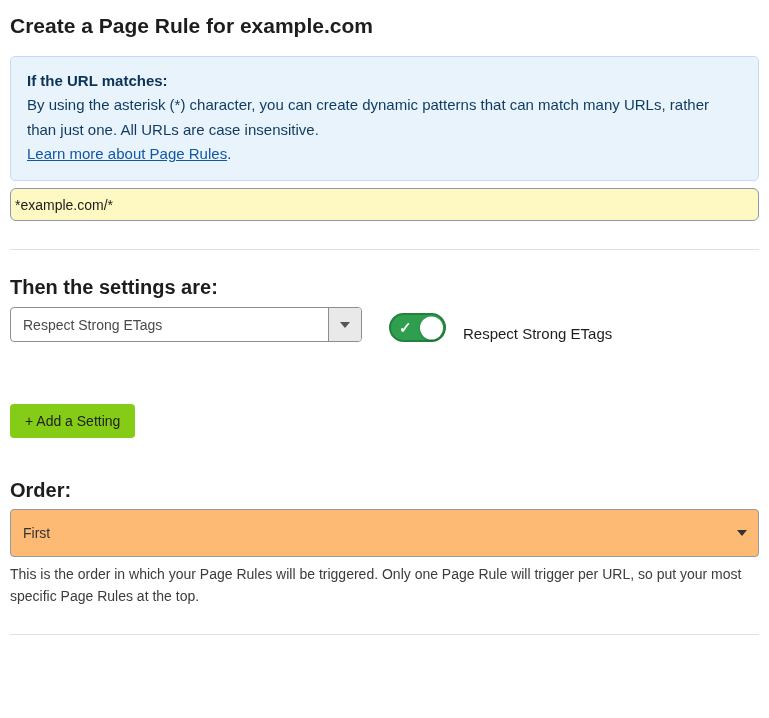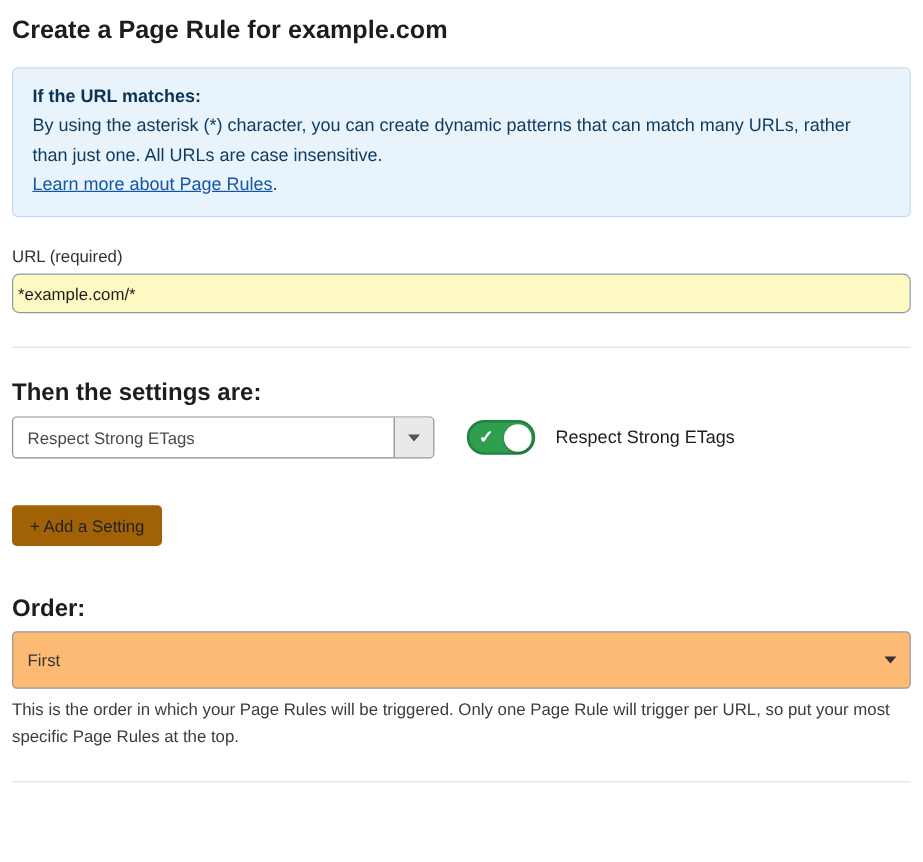--- a/index.html
+++ b/index.html
@@ -68,21 +68,21 @@
     margin-top: 26px;
     font-size: 20px;
     font-weight: bold;
     color: #1d1d1d;
   }
 
   
   .setting-row {
     margin-top: 8px;
     display: flex;
-    align-items: center;
+    align-items: flex-end;
   }
   .custom-select {
     display: inline-flex;
     width: 352px;
     height: 35px;
     background: #ffffff;
     border: 1px solid #8d8d8d;
     border-radius: 4px;
     overflow: hidden;
     cursor: pointer;
@@ -144,23 +144,23 @@
     border-radius: 50%;
     box-shadow: 0 1px 2px rgba(0,0,0,0.25);
   }
   .toggle-label {
     margin-left: 17px;
     font-size: 15px;
     color: #1d1d1d;
   }
 
   .add-setting-button {
-    margin-top: 39px;
+    margin-top: 62px;
     display: inline-block;
-    background: #a16207;
+    background: #84cc16;
     border: none;
     border-radius: 4px;
     padding: 9px 15px;
     font-size: 14px;
     color: #222;
     font-family: "Liberation Sans", sans-serif;
     cursor: pointer;
   }
 
   .order-heading { margin-top: 41px; }
@@ -202,21 +202,20 @@
 <div class="container">
 
   <h1 class="page-title">Create a Page Rule for example.com</h1>
 
   <div class="info-box">
     <div class="info-heading">If the URL matches:</div>
     <div class="info-body">By using the asterisk (*) character, you can create dynamic patterns that can match many URLs, rather than just one. All URLs are case insensitive.</div>
     <div><a class="info-link">Learn more about Page Rules</a><span>.</span></div>
   </div>
 
-  <div class="field-label">URL (required)</div>
   <input class="url-input" type="text" value="*example.com/*" style="">
 
   <hr class="divider">
 
   <div class="section-heading">Then the settings are:</div>
 
 
   <div class="setting-row">
     <div class="custom-select">
       <div class="select-value">Respect Strong ETags</div>

